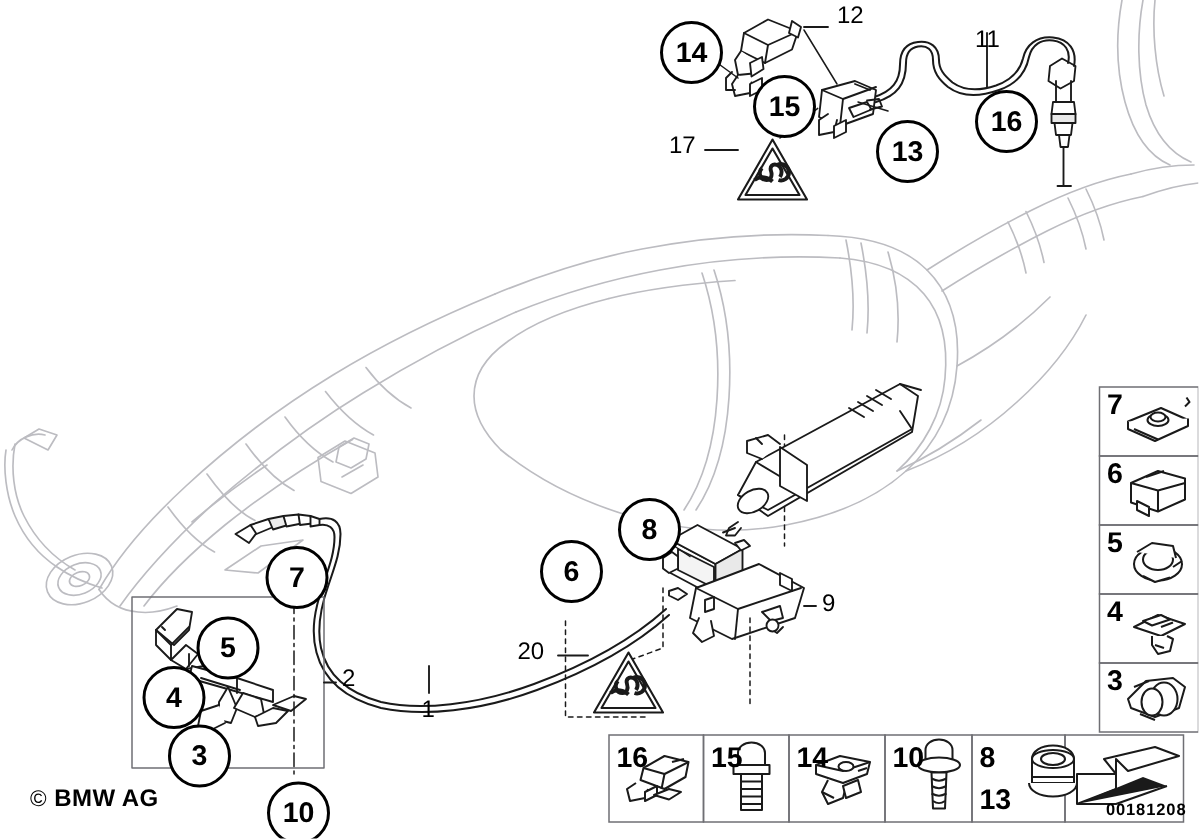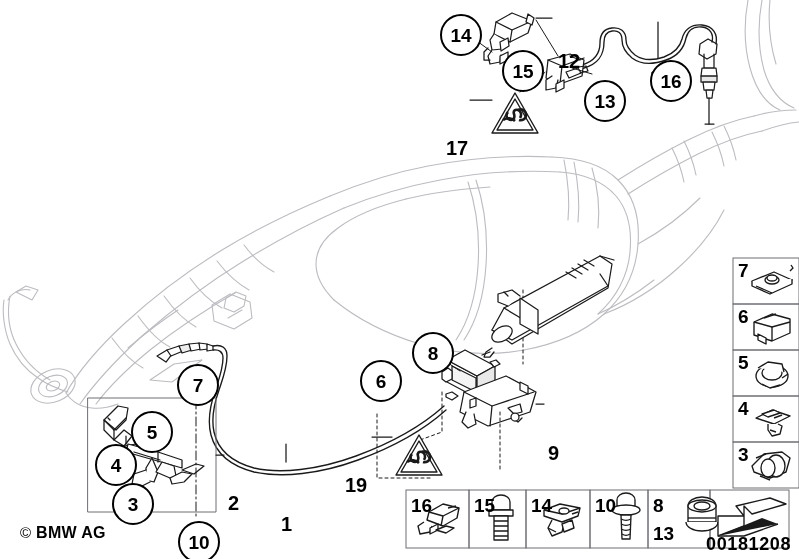--- a/index.html
+++ b/index.html
@@ -5,26 +5,26 @@
   html,body{margin:0;padding:0;background:#ffffff;}
   body{width:799px;height:559px;overflow:hidden;
        font-family:"Liberation Sans", sans-serif;color:#000;}
   #stage{position:relative;width:799px;height:559px;background:#fff;}
   svg.layer{position:absolute;left:0;top:0;width:799px;height:559px;}
 
   .callout{position:absolute;border:2.2px solid #000;border-radius:50%;
            background:#fff;display:flex;align-items:center;justify-content:center;
            font-weight:bold;font-size:19px;line-height:1;}
   .callout.c2{width:36px;height:36px;}
-  .plainnum{position:absolute;font-weight:bold;font-size:20px;line-height:1;margin-top:48px;}
+  .plainnum{position:absolute;font-weight:normal;font-size:16px;line-height:1;}
   .legendnum{position:absolute;font-weight:bold;font-size:19px;line-height:1;}
   .copy{position:absolute;left:20px;top:524px;font-size:16px;font-weight:bold;
         letter-spacing:.3px;}
   .copy .reg{font-weight:normal;font-size:15px;}
-  .docnum{position:absolute;right:8px;top:534px;font-size:18px;font-weight:bold;
+  .docnum{position:absolute;right:8px;top:534px;font-size:11px;font-weight:bold;
           letter-spacing:.6px;}
 </style>
 </head>
 <body>
 
 <div id="stage">
 
   <svg class="layer" viewBox="0 0 799 559">
     <g fill="none" stroke="#bcbcc1" stroke-width="1.1" stroke-linejoin="round" stroke-linecap="round">
 
@@ -446,21 +446,21 @@
   <div class="plainnum" style="left:548px;top:395px;">
     <span>9</span>
   </div>
   <div class="plainnum" style="left:228px;top:445px;">
     <span>2</span>
   </div>
   <div class="plainnum" style="left:281px;top:466px;">
     <span>1</span>
   </div>
   <div class="plainnum" style="left:345px;top:427px;">
-    <span>19</span>
+    <span>20</span>
   </div>
   <div class="callout c2" style="left:178px;top:521px;width:38px;height:38px;">
     <span>10</span>
   </div>
 
   <div class="legendnum" style="left:738px;top:261px;">
     <span>7</span>
   </div>
   <div class="legendnum" style="left:738px;top:307px;">
     <span>6</span>

